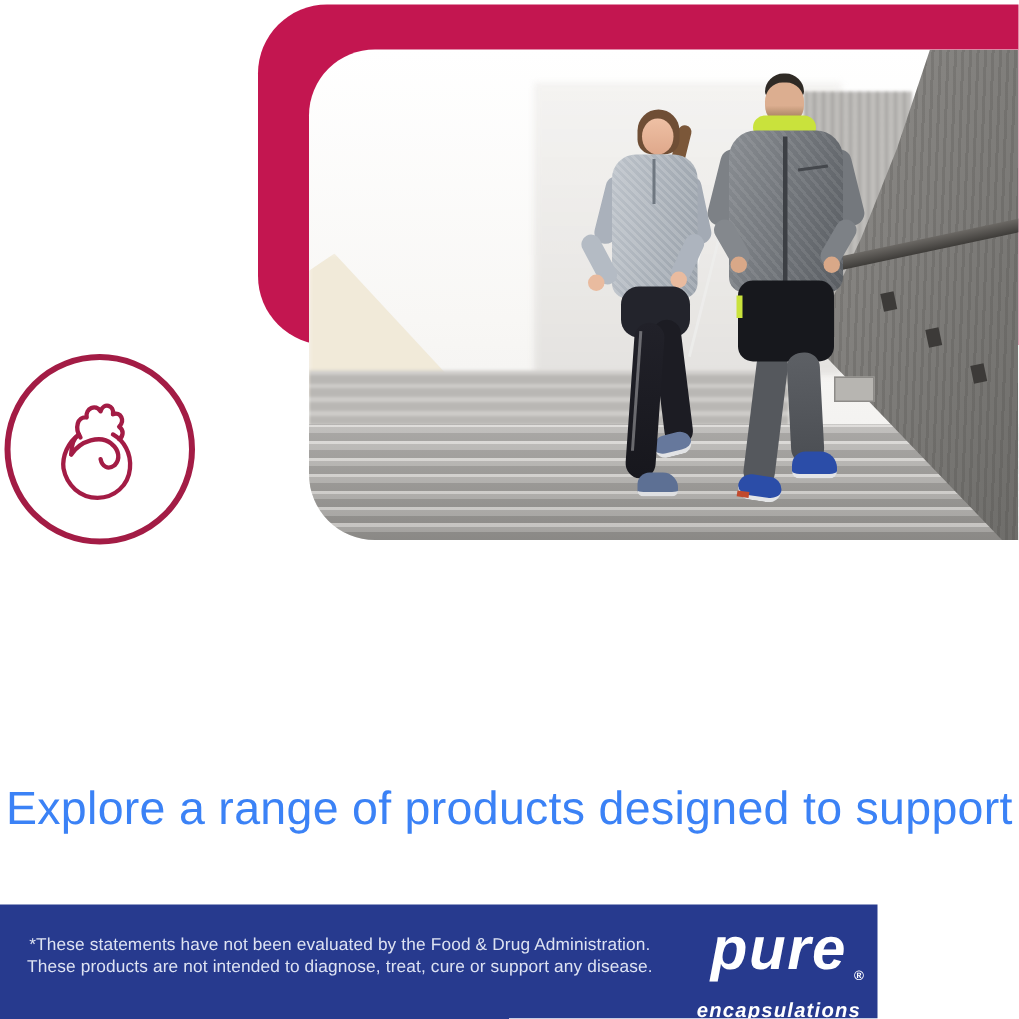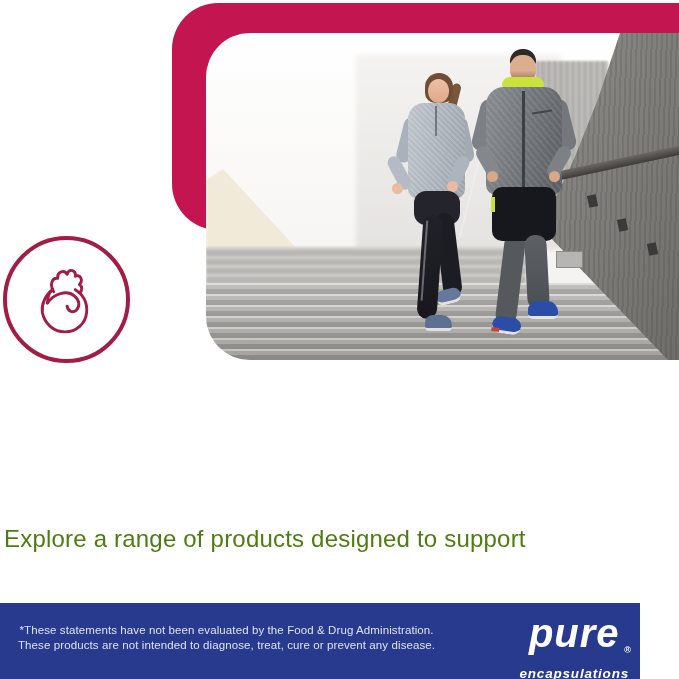--- a/index.html
+++ b/index.html
@@ -104,25 +104,25 @@
   .m-shoe-b::after{content:"";position:absolute;left:0;bottom:-2px;width:8px;height:4px;background:#c14a2e;}
 
   
   .heart-badge{position:absolute;left:3px;top:236px;width:127px;height:127px;border-radius:50%;
     border:4px solid #A31C45;box-sizing:border-box;background:#ffffff;}
   .heart-badge svg{position:absolute;left:33px;top:28px;}
 
   
   .heading{position:absolute;left:8px;top:396px;color:#21398F;font-size:46px;line-height:55px;
     font-weight:400;letter-spacing:1px;white-space:nowrap;}
-  .subheading{position:absolute;left:4px;top:522px;color:#4d7c0f;font-size:24px;line-height:33px;
+  .subheading{position:absolute;left:4px;top:522px;color:#3b82f6;font-size:31px;line-height:33px;
     font-weight:400;letter-spacing:.2px;white-space:nowrap;}
 
   
-  .footer{position:absolute;left:0;top:603px;width:640px;height:76px;background:#273A8E;}
+  .footer{position:absolute;left:0;top:603px;width:585px;height:76px;background:#273A8E;}
   .disclaimer{position:absolute;left:18px;top:20px;font-size:11.5px;line-height:14.5px;
     color:#dde2f2;text-align:center;letter-spacing:.1px;}
   .logo{position:absolute;right:11px;top:12px;text-align:right;color:#ffffff;font-style:italic;font-weight:bold;}
   .logo-main{font-size:40px;line-height:36px;letter-spacing:1px;display:block;text-align:center;}
   .logo-sub{font-size:13.5px;line-height:13px;letter-spacing:.8px;display:block;margin-top:16px;}
   .logo-reg{position:absolute;right:-2px;top:30px;font-size:9px;font-style:normal;}
 </style>
 </head>
 <body>
 
@@ -196,20 +196,20 @@
 <div class="heading">
 </div>
 
 <div class="subheading">
   <div>Explore a range of products designed to support</div>
 </div>
 
 <div class="footer">
   <div class="disclaimer">
     <div>*These statements have not been evaluated by the Food &amp; Drug Administration.</div>
-    <div>These products are not intended to diagnose, treat, cure or prevent any disease.</div>
+    <div>These products are not intended to diagnose, treat, cure or support any disease.</div>
   </div>
   <div class="logo">
     <span class="logo-main">pure</span>
     <span class="logo-sub">encapsulations</span>
     <span class="logo-reg">®</span>
   </div>
 </div>
 
 </body></html>

